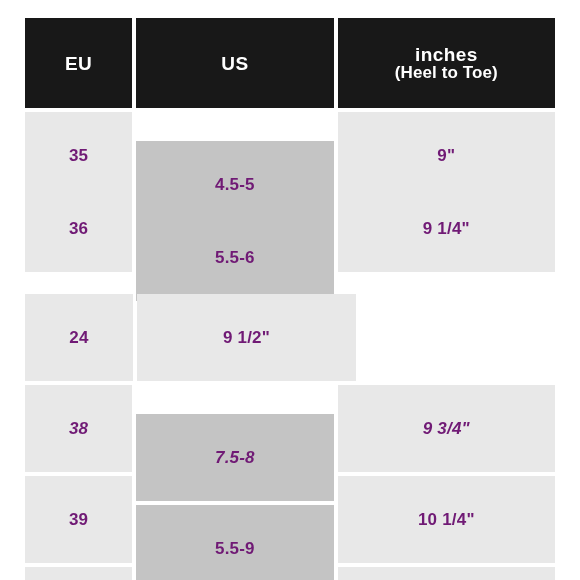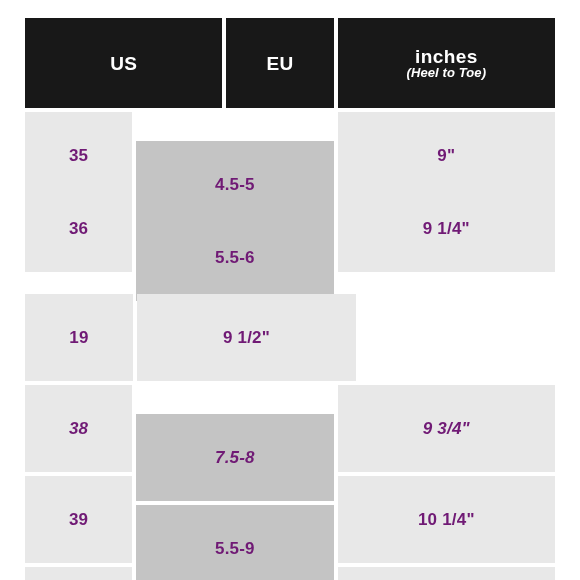--- a/index.html
+++ b/index.html
@@ -61,25 +61,24 @@
   .header-label {
     font-size: 19px;
     font-weight: bold;
     letter-spacing: 0.4px;
     line-height: 1;
   }
   .col-inches .header-label {
     font-size: 19px;
   }
   .header-sub {
-    font-size: 13px;
+    font-size: 17px;
     font-weight: bold;
     letter-spacing: 0.1px;
     line-height: 1;
-    font-style: italic;
   }
   
   .header-stack {
     display: flex;
     flex-direction: column;
     align-items: center;
     justify-content: flex-start;
   }
 
   
@@ -107,26 +106,26 @@
     height: 87px;
   }
 </style>
 </head>
 <body>
 
 <div id="size-chart">
 
   <div class="row header-row">
 
+    <div class="cell col-eu">
+      <span class="header-label">EU</span>
+    </div>
+
     <div class="cell col-us">
       <span class="header-label">US</span>
-    </div>
-
-    <div class="cell col-eu">
-      <span class="header-label">EU</span>
     </div>
 
     <div class="cell col-inches">
       <div class="header-stack">
         <span class="header-label">inches</span>
         <span class="header-sub">(Heel to Toe)</span>
       </div>
     </div>
 
   </div>
@@ -150,21 +149,21 @@
     <div class="cell col-us">
       <span>5.5-6</span>
     </div>
     <div class="cell col-inches">
       <span>9 1/4"</span>
     </div>
   </div>
 
   <div class="row data-row" style="top:294px;">
     <div class="cell col-eu">
-      <span>19</span>
+      <span>24</span>
     </div>
     <div class="cell col-inches">
       <span>9 1/2"</span>
     </div>
   </div>
 
   <div class="row data-row" style="top:385px;font-style:italic;">
     <div class="cell col-eu">
       <span>38</span>
     </div>

